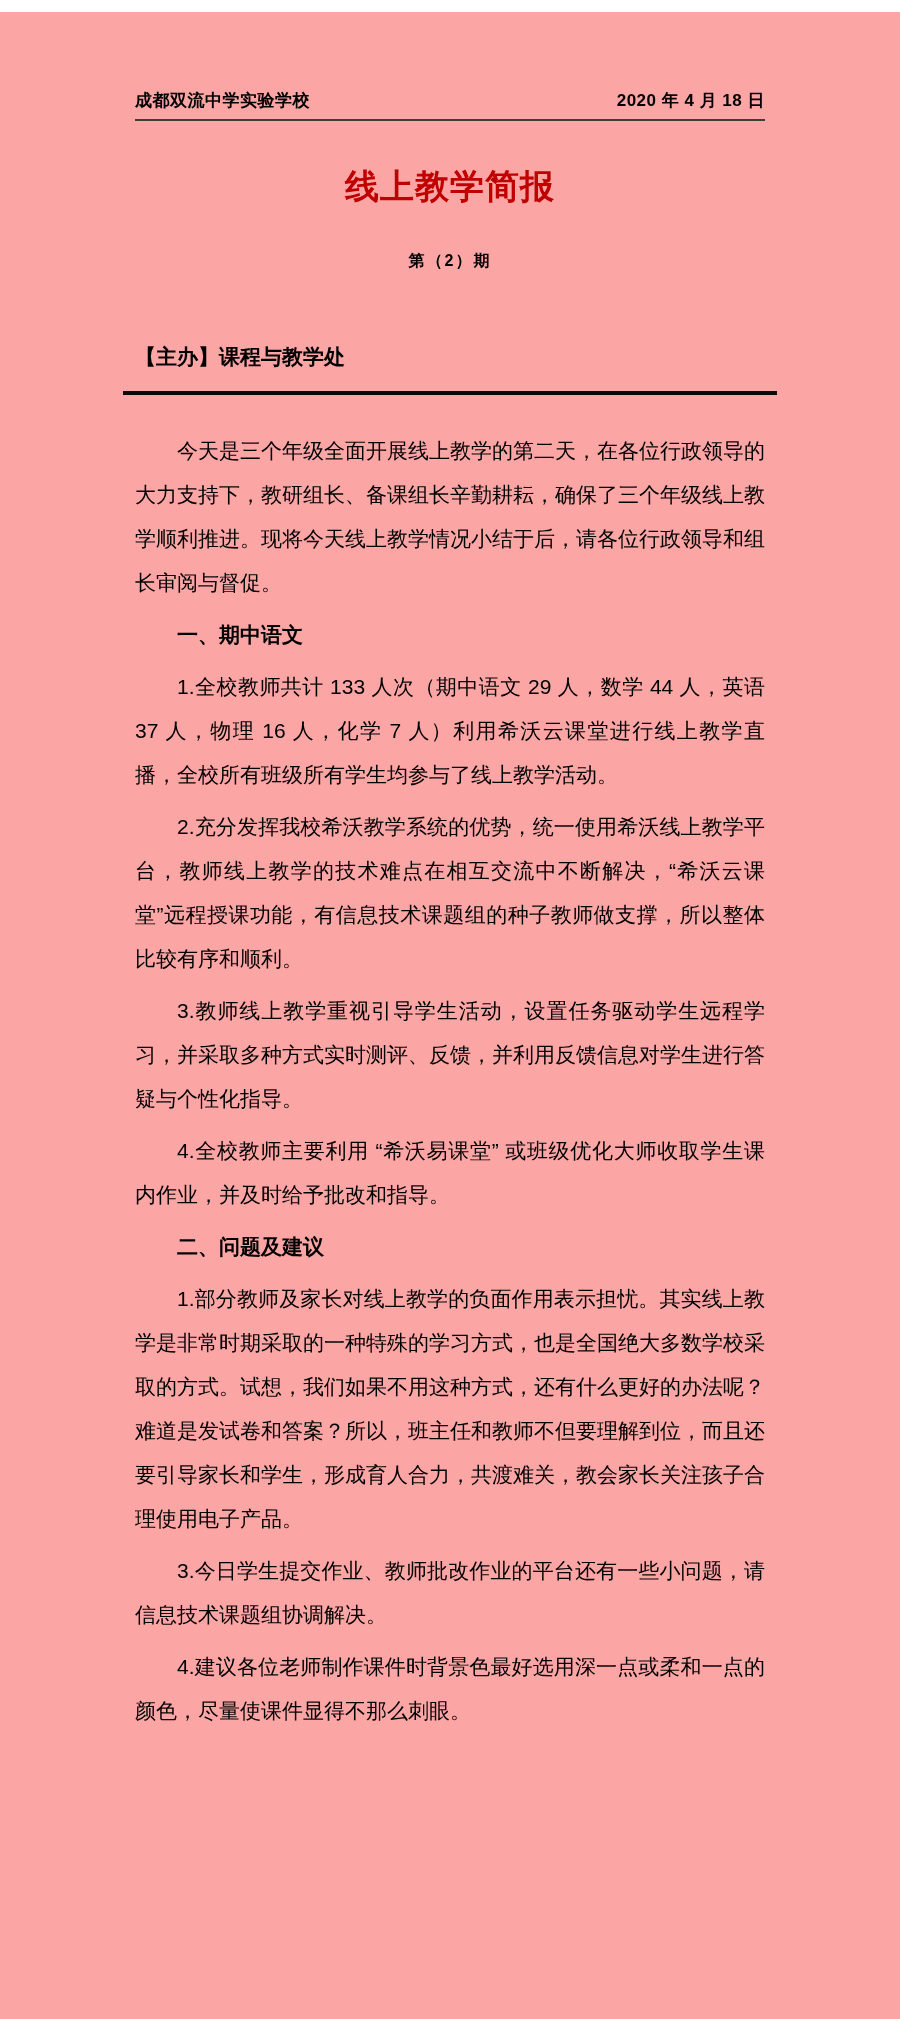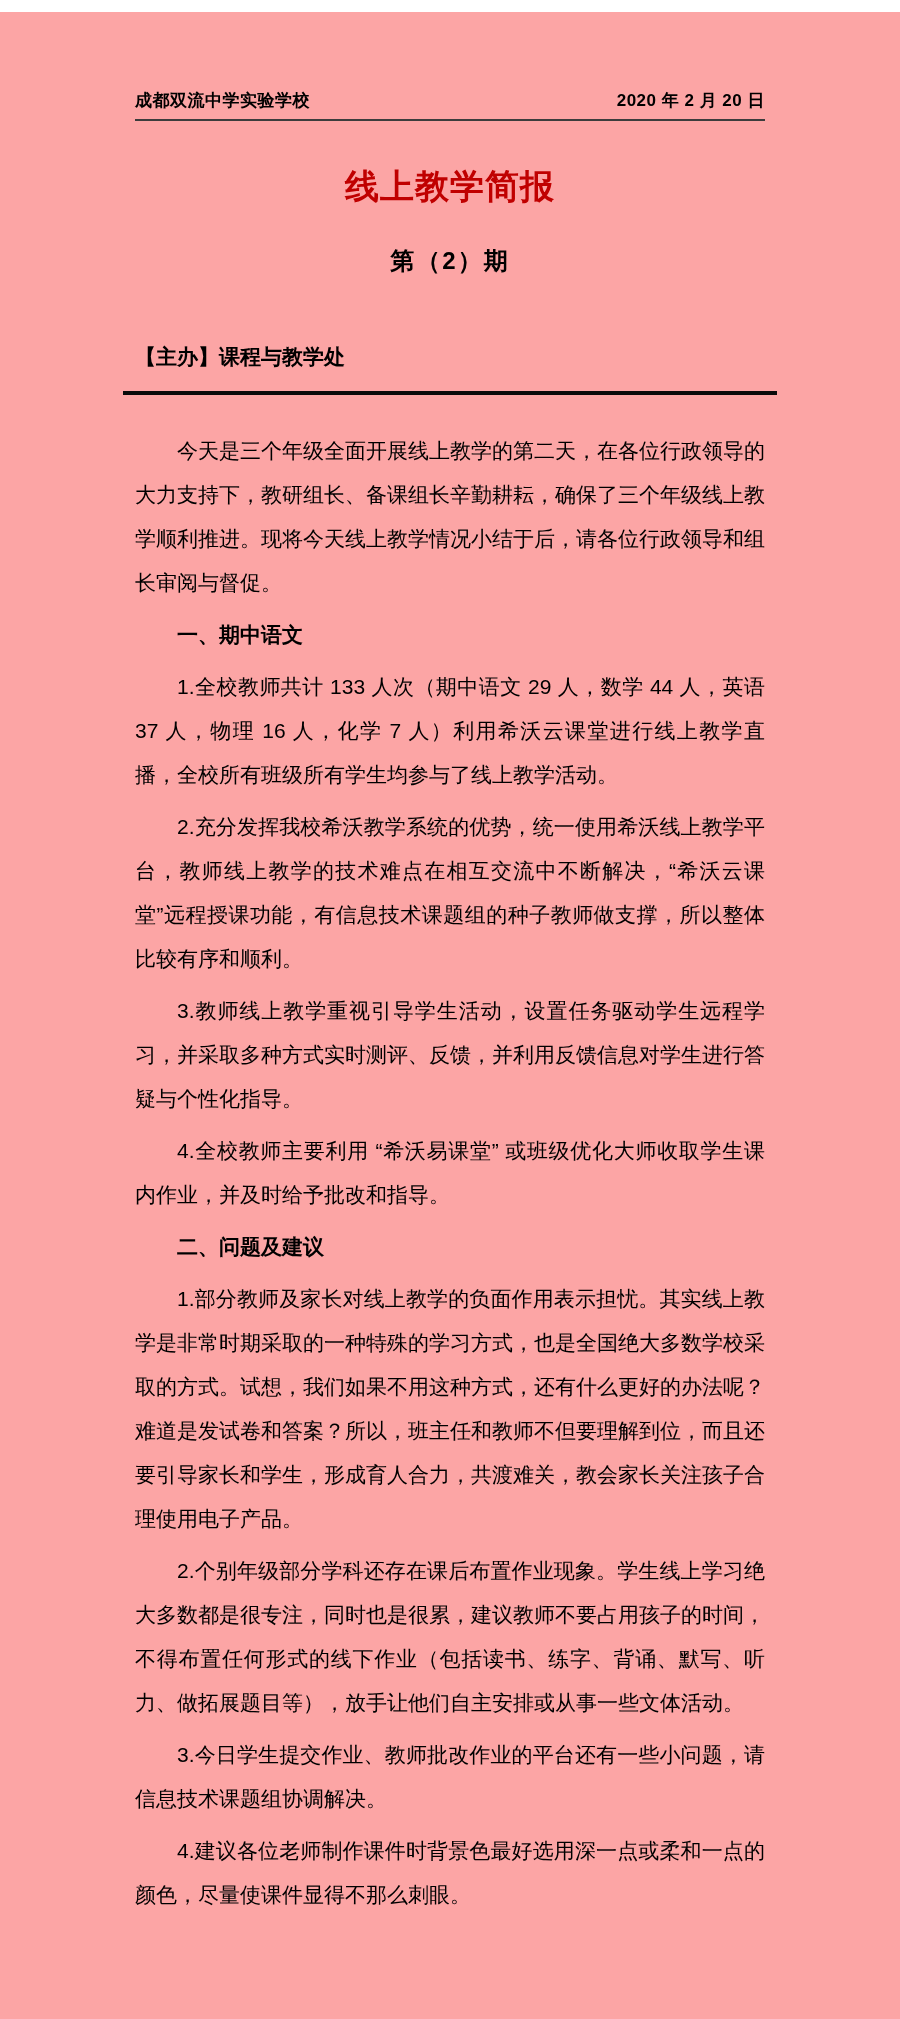--- a/index.html
+++ b/index.html
@@ -40,21 +40,21 @@
     text-align: center;
     font-size: 34px;
     line-height: 62px;
     font-weight: bold;
     color: #c00000;
     letter-spacing: 1px;
   }
   .issue {
     margin-top: 30px;
     text-align: center;
-    font-size: 24px;
+    font-size: 16px;
     line-height: 28px;
     font-weight: bold;
     letter-spacing: 2px;
   }
   
   .organizers {
     margin-top: 68px;
   }
   .organizer-line {
     font-size: 21px;
@@ -88,21 +88,21 @@
   }
 </style>
 </head>
 <body>
 
 <div class="page">
   <div class="content">
 
     <div class="header-row">
       <span>成都双流中学实验学校</span>
-      <span>2020 年 2 月 20 日</span>
+      <span>2020 年 4 月 18 日</span>
     </div>
     <div class="header-rule"></div>
 
     <div class="doc-title">线上教学简报</div>
     <div class="issue">第（2）期</div>
 
     <div class="organizers">
       <div class="organizer-line">
         <span class="org-label">【主办】</span><span class="org-value">课程与教学处</span>
       </div>
@@ -114,19 +114,18 @@
       <p>今天是三个年级全面开展线上教学的第二天，在各位行政领导的大力支持下，教研组长、备课组长辛勤耕耘，确保了三个年级线上教学顺利推进。现将今天线上教学情况小结于后，请各位行政领导和组长审阅与督促。</p>
 
       <p class="section-heading">一、期中语文</p>
       <p>1.全校教师共计 133 人次（期中语文 29 人，数学 44 人，英语 37 人，物理 16 人，化学 7 人）利用希沃云课堂进行线上教学直播，全校所有班级所有学生均参与了线上教学活动。</p>
       <p>2.充分发挥我校希沃教学系统的优势，统一使用希沃线上教学平台，教师线上教学的技术难点在相互交流中不断解决，“希沃云课堂”远程授课功能，有信息技术课题组的种子教师做支撑，所以整体比较有序和顺利。</p>
       <p>3.教师线上教学重视引导学生活动，设置任务驱动学生远程学习，并采取多种方式实时测评、反馈，并利用反馈信息对学生进行答疑与个性化指导。</p>
       <p>4.全校教师主要利用 “希沃易课堂” 或班级优化大师收取学生课内作业，并及时给予批改和指导。</p>
 
       <p class="section-heading">二、问题及建议</p>
       <p>1.部分教师及家长对线上教学的负面作用表示担忧。其实线上教学是非常时期采取的一种特殊的学习方式，也是全国绝大多数学校采取的方式。试想，我们如果不用这种方式，还有什么更好的办法呢？难道是发试卷和答案？所以，班主任和教师不但要理解到位，而且还要引导家长和学生，形成育人合力，共渡难关，教会家长关注孩子合理使用电子产品。</p>
-      <p>2.个别年级部分学科还存在课后布置作业现象。学生线上学习绝大多数都是很专注，同时也是很累，建议教师不要占用孩子的时间，不得布置任何形式的线下作业（包括读书、练字、背诵、默写、听力、做拓展题目等），放手让他们自主安排或从事一些文体活动。</p>
       <p>3.今日学生提交作业、教师批改作业的平台还有一些小问题，请信息技术课题组协调解决。</p>
       <p>4.建议各位老师制作课件时背景色最好选用深一点或柔和一点的颜色，尽量使课件显得不那么刺眼。</p>
     </div>
 
   </div>
 </div>
 
 </body></html>

